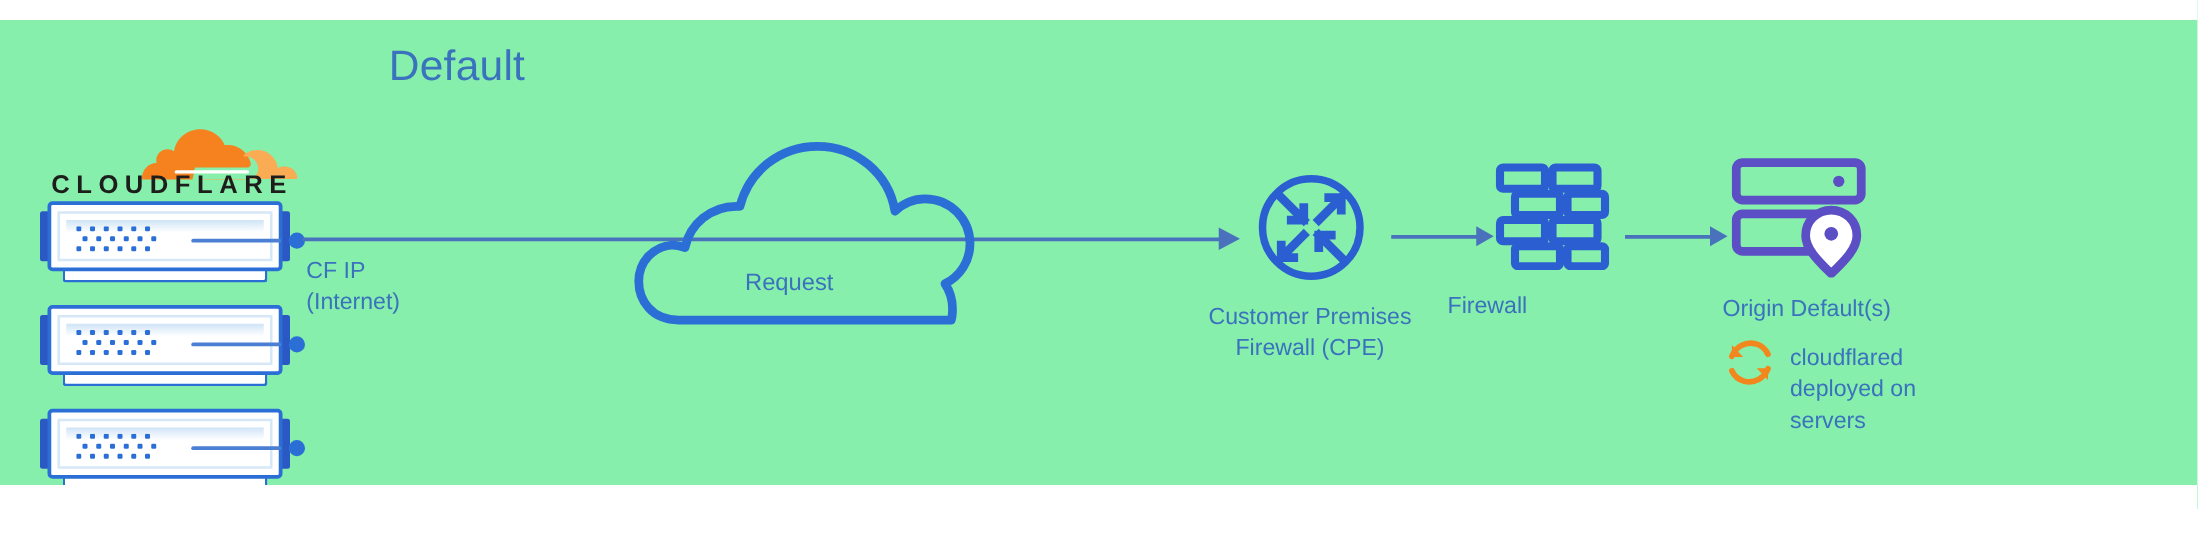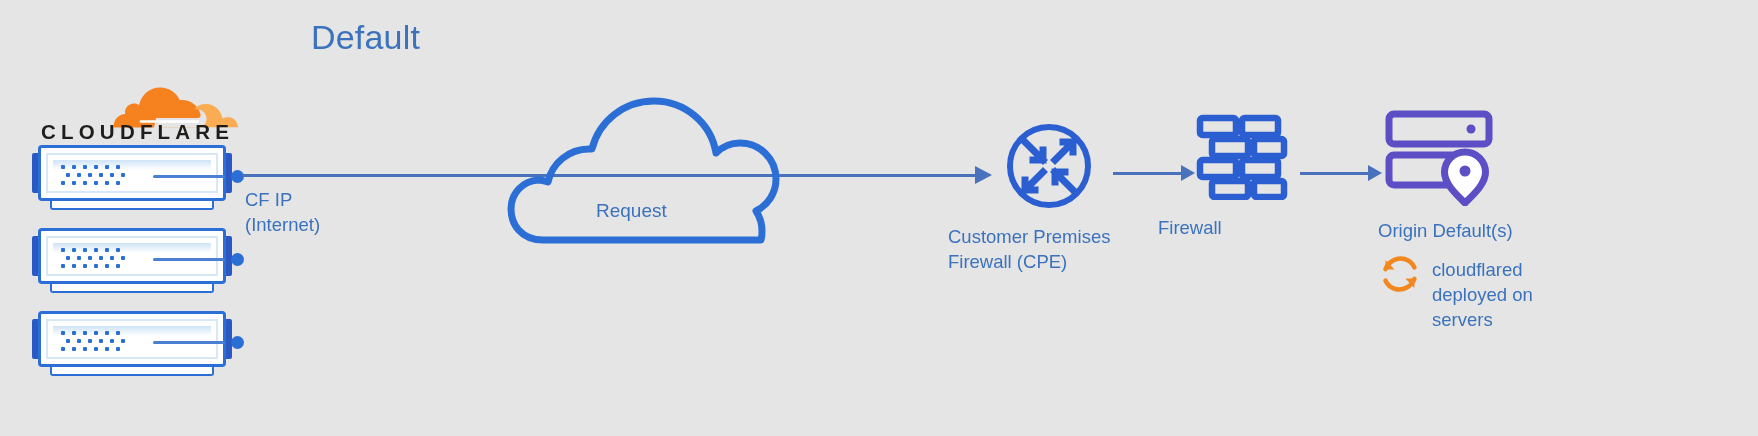--- a/index.html
+++ b/index.html
@@ -7,23 +7,24 @@
     padding: 0;
     background: #ffffff;
   }
   body {
     font-family: "Liberation Sans", sans-serif;
     -webkit-font-smoothing: antialiased;
   }
   #diagram {
     position: relative;
     width: 1758px;
-    height: 436px;
-    background: #e5e5e5;
+    height: 372px;
+    background: #86efac;
     overflow: hidden;
+    margin-top: 16px;
   }
   .abs { position: absolute; }
 
   
   #title {
     left: 311px;
     top: 18px;
     font-size: 34px;
     color: #3b72bd;
     letter-spacing: 0.2px;
@@ -166,21 +167,21 @@
     color: #3b72bd;
     white-space: nowrap;
   }
 
   
   #cpe-icon { left: 1005px; top: 122px; width: 88px; height: 88px; }
   #lbl-cpe {
     left: 948px;
     top: 224px;
     width: 200px;
-    text-align: left;
+    text-align: center;
     color: #3b72bd;
     font-size: 18.5px;
     line-height: 25px;
   }
   #arrow-cpe-fw {
     left: 1113px;
     top: 172px;
     width: 72px;
     height: 3px;
     background: #4a72bc;

